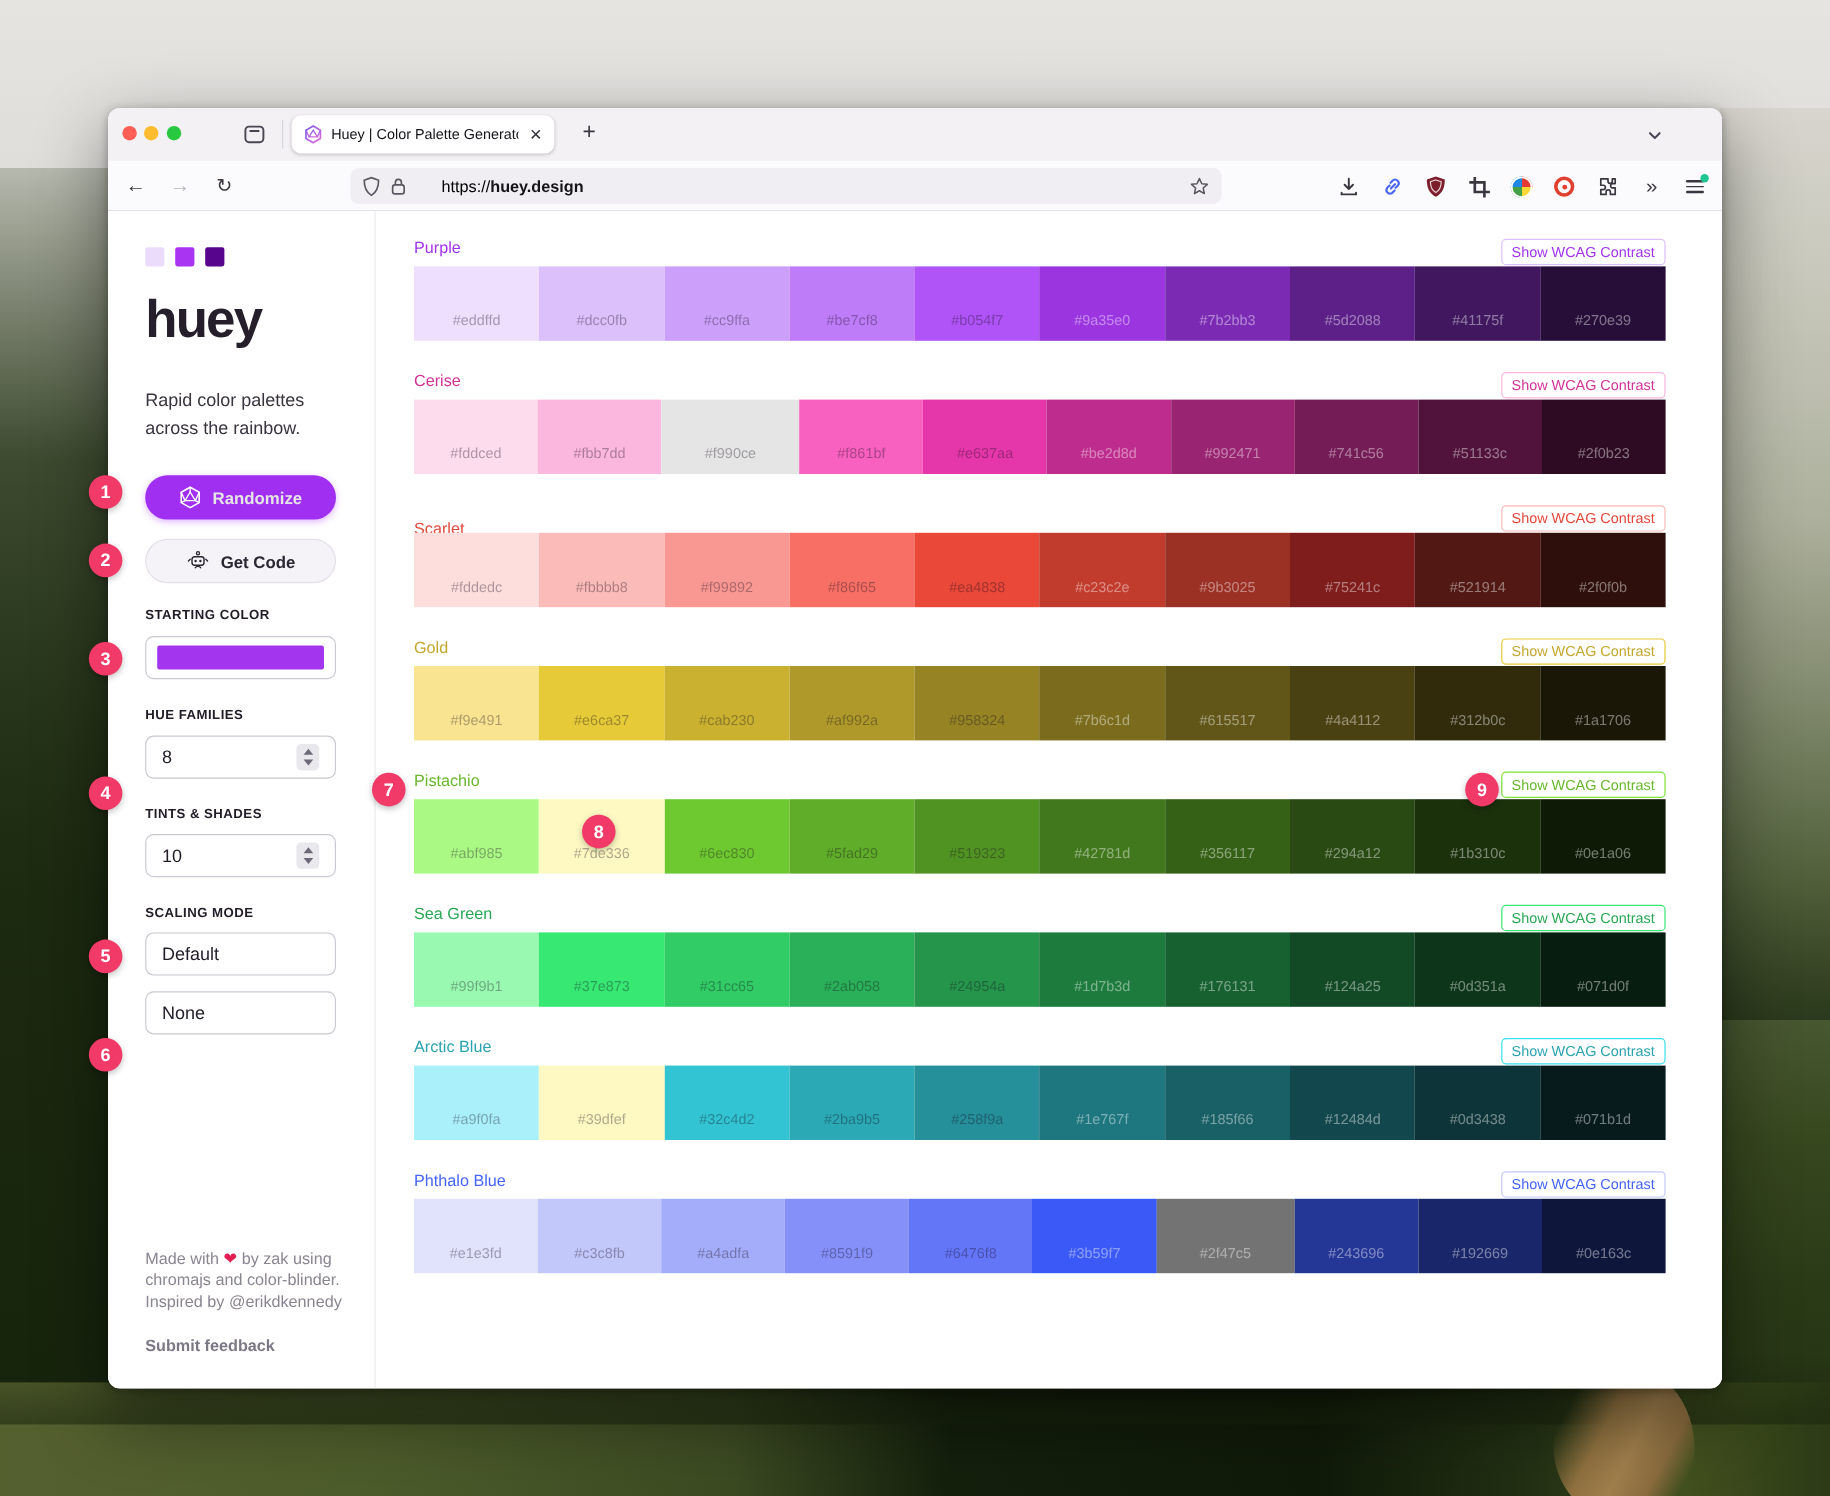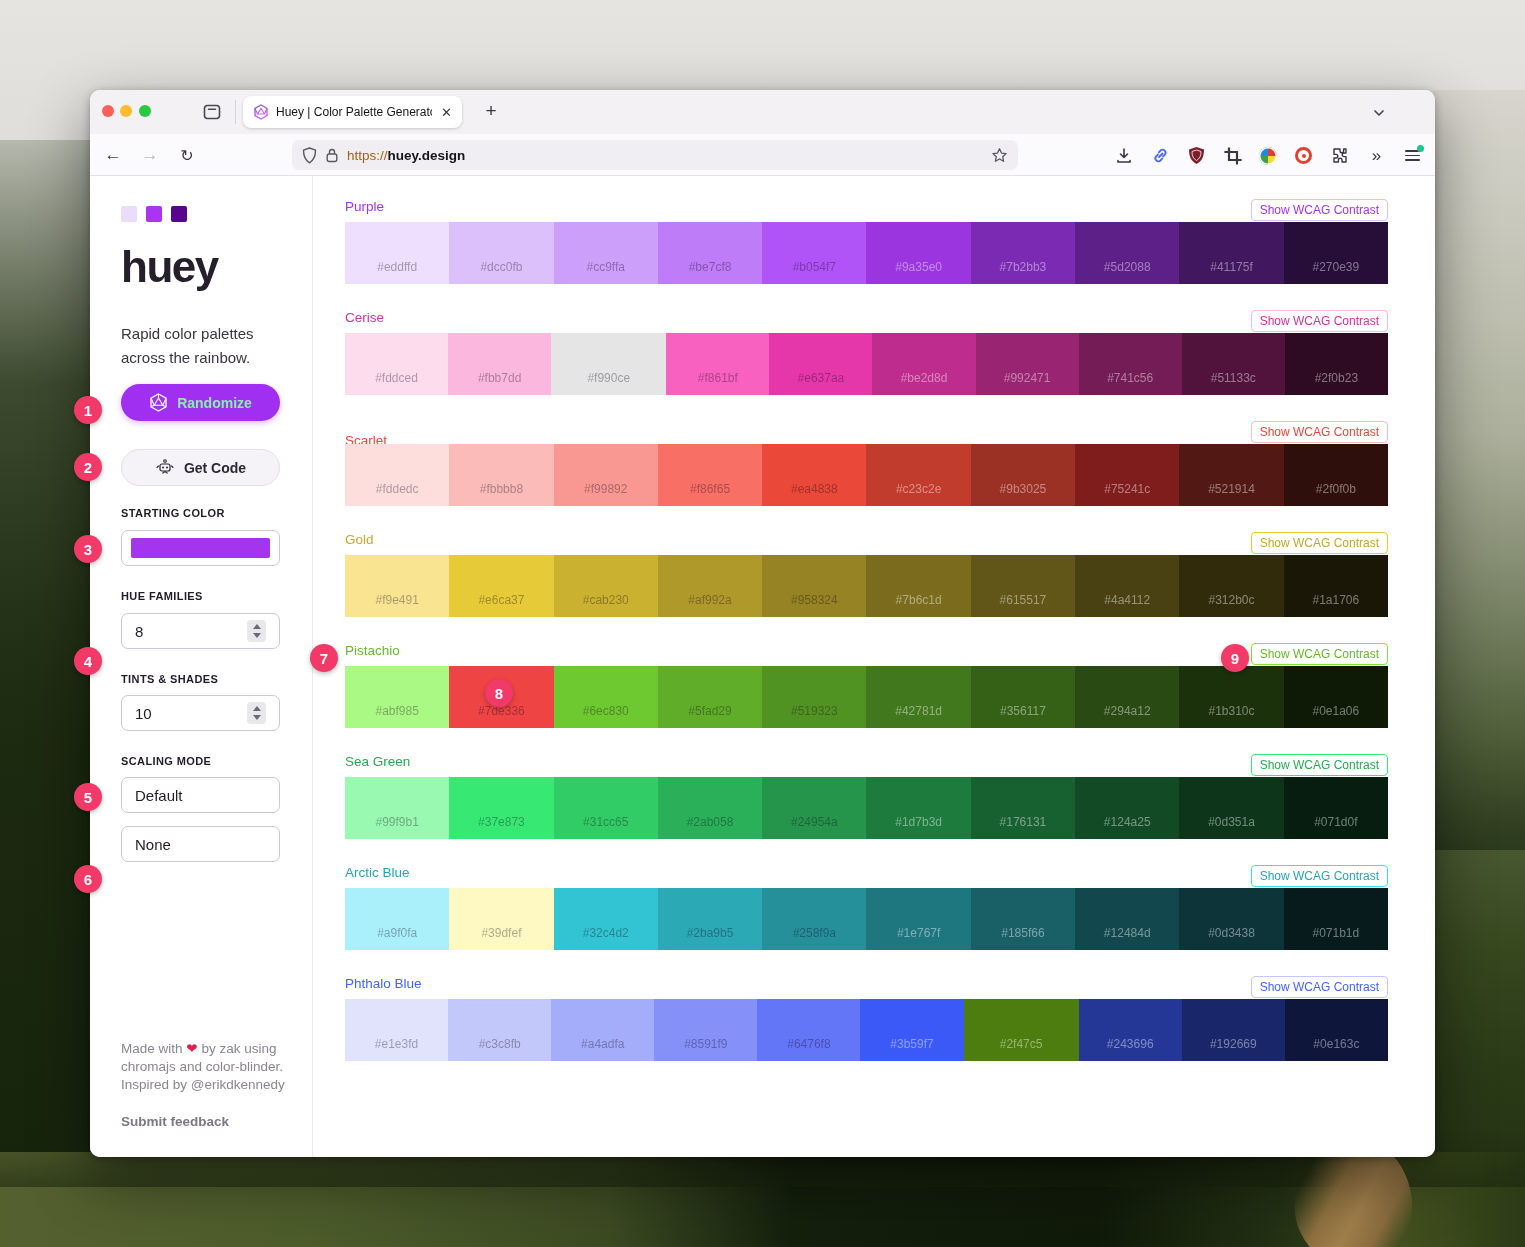--- a/index.html
+++ b/index.html
@@ -40,21 +40,21 @@
   .alltabs { position:absolute; left:1276px; top:10px; width:26px; height:26px; color:#4a4752; text-align:center; }
 
   
   .toolbar { position:relative; height:42px; background:#fbfafc; border-bottom:1px solid #e3e1e6; }
   .nav-ic { position:absolute; top:8px; width:26px; height:26px; display:flex; align-items:center; justify-content:center;
     font-size:17px; color:#3a3740; border-radius:5px; }
   .nav-back{ left:10px; } .nav-fwd{ left:47px; color:#b8b5bd; } .nav-reload{ left:84px; font-size:16px; }
   .urlbar { position:absolute; left:202px; top:6px; width:726px; height:30px; background:#f0eef3; border-radius:7px;
     display:flex; align-items:center; padding:0 10px; gap:8px; }
   .url-text { font-size:13.5px; color:#15141a; flex:1; }
-  .url-scheme { color:#a16207; }
+  .url-scheme { color:#000000;margin-left:21px; }
   .ubar-star { margin-left:auto; color:#5b5761; }
   .tool-ic { position:absolute; top:9px; width:25px; height:25px; display:flex; align-items:center; justify-content:center; }
   .menu-bars { position:relative; width:15px; height:11px; }
   .menu-bars i { position:absolute; left:0; width:15px; height:1.6px; background:#3a3740; border-radius:1px; display:block; }
   .menu-bars i:nth-child(1){top:0;} .menu-bars i:nth-child(2){top:4.7px;} .menu-bars i:nth-child(3){top:9.4px;}
   .menu-dot { position:absolute; right:-4px; top:-5px; width:7px; height:7px; border-radius:50%; background:#1fc493; }
   .colorwheel { width:18px; height:18px; border-radius:50%;
     background:conic-gradient(#e53935 0 25%, #fdd835 25% 50%, #43a047 50% 75%, #1e88e5 75% 100%); box-shadow:inset 0 0 0 1.5px #fff; }
   .redring { width:17px; height:17px; border-radius:50%; border:3px solid #e0402f; background:#fff; position:relative; }
   .redring:after{ content:""; position:absolute; left:4px; top:4px; width:4px; height:4px; border-radius:50%; background:#e0402f; }
@@ -65,21 +65,21 @@
   .sidebar { position:relative; width:223px; border-right:1px solid #ebe9ee; }
   .main { position:relative; flex:1; }
 
   .side-abs { position:absolute; left:31px; }
   .sq-row { top:30px; display:flex; gap:9px; }
   .sq { width:16px; height:16px; border-radius:2px; }
   .wordmark { top:66px; font-size:44px; font-weight:800; letter-spacing:-1.5px; color:#241f2b; }
   .tagline { top:146px; font-size:15px; line-height:24px; color:#39343f; }
   .btn { width:159px; height:37px; border-radius:19px; display:flex; align-items:center; justify-content:center; gap:9px;
     font-size:14px; font-weight:700; cursor:pointer; }
-  .btn-rand { top:208px; background:#a02ff2; color:#86efac; box-shadow:0 2px 6px rgba(160,47,242,.35); }
+  .btn-rand { top:220px; background:#a02ff2; color:#e5e5e5; box-shadow:0 2px 6px rgba(160,47,242,.35); }
   .btn-code { top:273px; background:#f5f3f8; color:#2b2733; border:1px solid #e3e0e9; }
   .f-label { font-size:11px; font-weight:700; letter-spacing:.4px; color:#211c28; }
   .f-label sup { font-size:8px; }
   .lbl-start{ top:331px; } .lbl-hue{ top:414px; } .lbl-tint{ top:497px; } .lbl-scale{ top:579px; } .lbl-cb{ top:659px; }
   .fieldbox { width:159px; height:36px; border:1px solid #cbc8d1; border-radius:7px; background:#fff;
     display:flex; align-items:center; padding:0 13px; font-size:15px; color:#211c28; }
   .fb-start{ top:354px; padding:7px 9px; } .fb-hue{ top:437px; } .fb-tint{ top:519px; } .fb-scale{ top:601px; } .fb-cb{ top:650px; }
   .colorswatch { width:100%; height:100%; border-radius:2px; }
   .stepper { margin-left:auto; width:19px; height:22px; background:#e9e8ec; border-radius:4px; position:relative; }
   .stepper:before, .stepper:after { content:""; position:absolute; left:5.5px; border-left:4px solid transparent; border-right:4px solid transparent; }
@@ -464,21 +464,21 @@
             </div>
             <div class="prow">
               <div class="prow-head">
                 <span class="prow-name" style="color: rgb(104, 183, 46);">Pistachio</span>
                 <button class="wcag-btn" style="color: rgb(104, 183, 46); border-color: rgb(125, 227, 54);">Show WCAG Contrast</button>
               </div>
               <div class="band">
                 <div class="swatch" style="background: rgb(171, 249, 133);">
                   <div class="hex hex-light">#abf985</div>
                 </div>
-                <div class="swatch" style="background: #ef4444;">
+                <div class="swatch" style="background: #fef9c3;">
                   <div class="hex hex-light">#7de336</div>
                 </div>
                 <div class="swatch" style="background: rgb(110, 200, 48);">
                   <div class="hex hex-light">#6ec830</div>
                 </div>
                 <div class="swatch" style="background: rgb(95, 173, 41);">
                   <div class="hex hex-light">#5fad29</div>
                 </div>
                 <div class="swatch" style="background: rgb(81, 147, 35);">
                   <div class="hex hex-light">#519323</div>
@@ -593,21 +593,21 @@
                 </div>
                 <div class="swatch" style="background: rgb(133, 145, 249);">
                   <div class="hex hex-light">#8591f9</div>
                 </div>
                 <div class="swatch" style="background: rgb(100, 118, 248);">
                   <div class="hex hex-light">#6476f8</div>
                 </div>
                 <div class="swatch" style="background: rgb(59, 89, 247);">
                   <div class="hex hex-dark">#3b59f7</div>
                 </div>
-                <div class="swatch" style="background: #4d7c0f; padding-left: 12px;">
+                <div class="swatch" style="background: #737373; padding-left: 12px;">
                   <div class="hex hex-dark">#2f47c5</div>
                 </div>
                 <div class="swatch" style="background: rgb(36, 54, 150);">
                   <div class="hex hex-dark">#243696</div>
                 </div>
                 <div class="swatch" style="background: rgb(25, 38, 105);">
                   <div class="hex hex-dark">#192669</div>
                 </div>
                 <div class="swatch" style="background: rgb(14, 22, 60);">
                   <div class="hex hex-dark">#0e163c</div>

